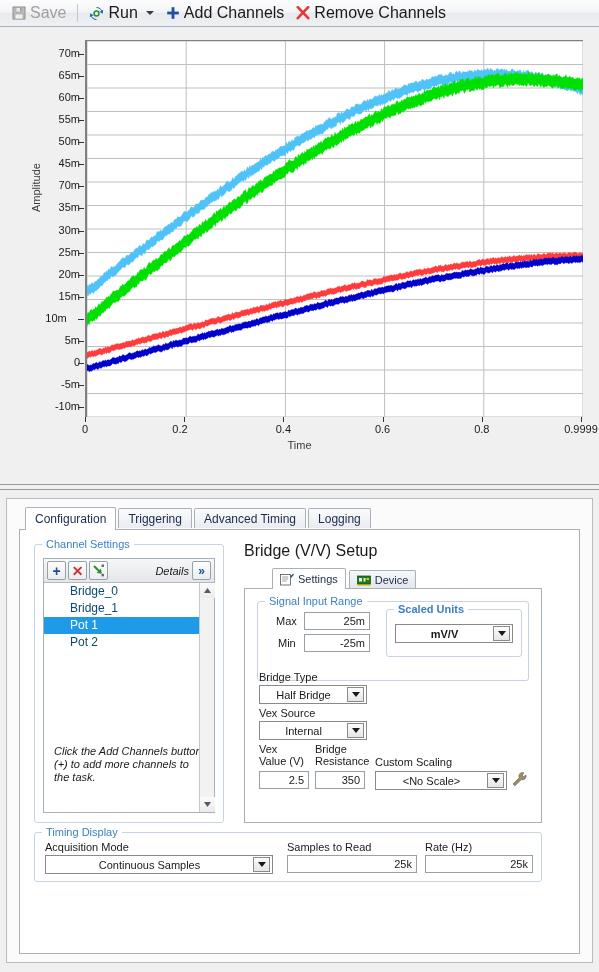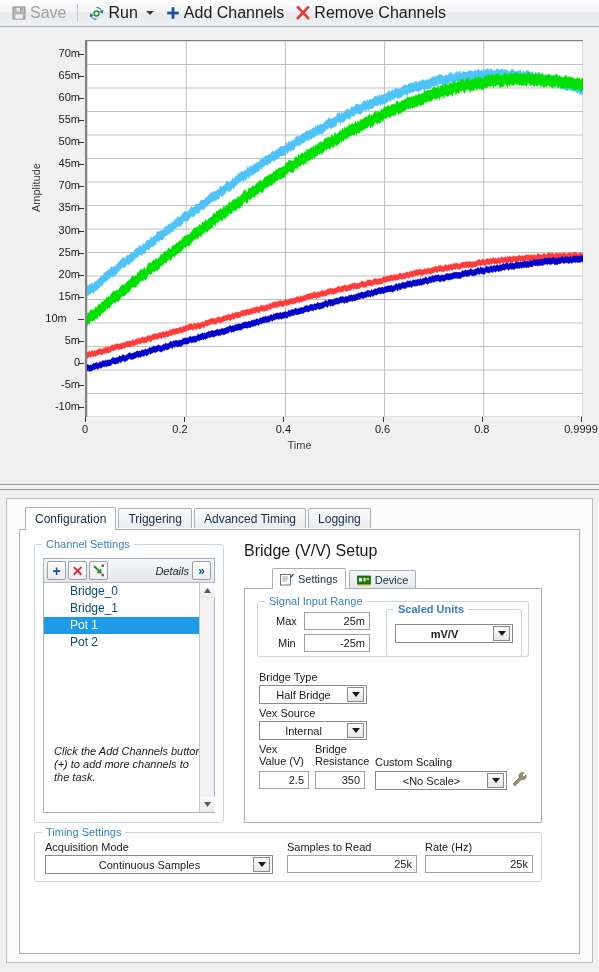--- a/index.html
+++ b/index.html
@@ -530,21 +530,21 @@
                 <rect x="9.5" y="3" width="2.5" height="2" fill="#d8d200"></rect>
                 <rect x="0.5" y="9" width="13" height="1.4" fill="#b0a000"></rect>
               </svg>
             </span>
             <span>Device</span>
           </span>
         </div>
 
         <div style="position:absolute; left:224px; top:58px; width:298px; height:235px; border:1px solid #a9b0ba; background:#fff;">
 
-          <div class="group" style="left:12px; top:12px; width:272px; height:56px;">
+          <div class="group" style="left:12px; top:12px; width:272px; height:80px;">
             <span class="glabel">Signal Input Range</span>
 
             <span class="lbl" style="position:absolute;left:18px;top:13px;">Max</span>
             <div class="fld" style="position:absolute;left:46px;top:10px;width:66px;">25m</div>
 
             <span class="lbl" style="position:absolute;left:20px;top:35px;">Min</span>
             <div class="fld" style="position:absolute;left:46px;top:32px;width:66px;">-25m</div>
 
             <div class="group" style="left:128px; top:7px; width:136px; height:48px;font-weight:bold;">
               <span class="glabel">Scaled Units</span>
@@ -589,21 +589,21 @@
               </span>
           </div>
           <span style="position:absolute;left:266px;top:182px;">
             <svg width="16" height="17" viewBox="0 0 16 17">
               <path d="M11.5 1.5a3.6 3.6 0 0 0-3.2 5.2L2 12.9l1.9 1.9 6.3-6.2a3.6 3.6 0 0 0 4.6-4.7l-2 2-1.9-1.9 2-2a3.7 3.7 0 0 0-1.4-.5Z" fill="#9a8f6a" stroke="#6a6045" stroke-width="0.7"></path>
             </svg>
           </span>
         </div>
 
         <div class="group" style="left:14px; top:302px; width:508px; height:50px;">
-          <span class="glabel">Timing Settings</span>
+          <span class="glabel">Timing Display</span>
 
           <span class="lbl" style="position:absolute;left:10px;top:8px;">Acquisition Mode</span>
           <div class="combo" style="position:absolute;left:10px;top:22px;width:228px;">
             <span class="cval">Continuous Samples</span>
             <span class="cbtn">
                 <span class="arrow-dn"></span>
               </span>
           </div>
 
           <span class="lbl" style="position:absolute;left:252px;top:8px;">Samples to Read</span>

